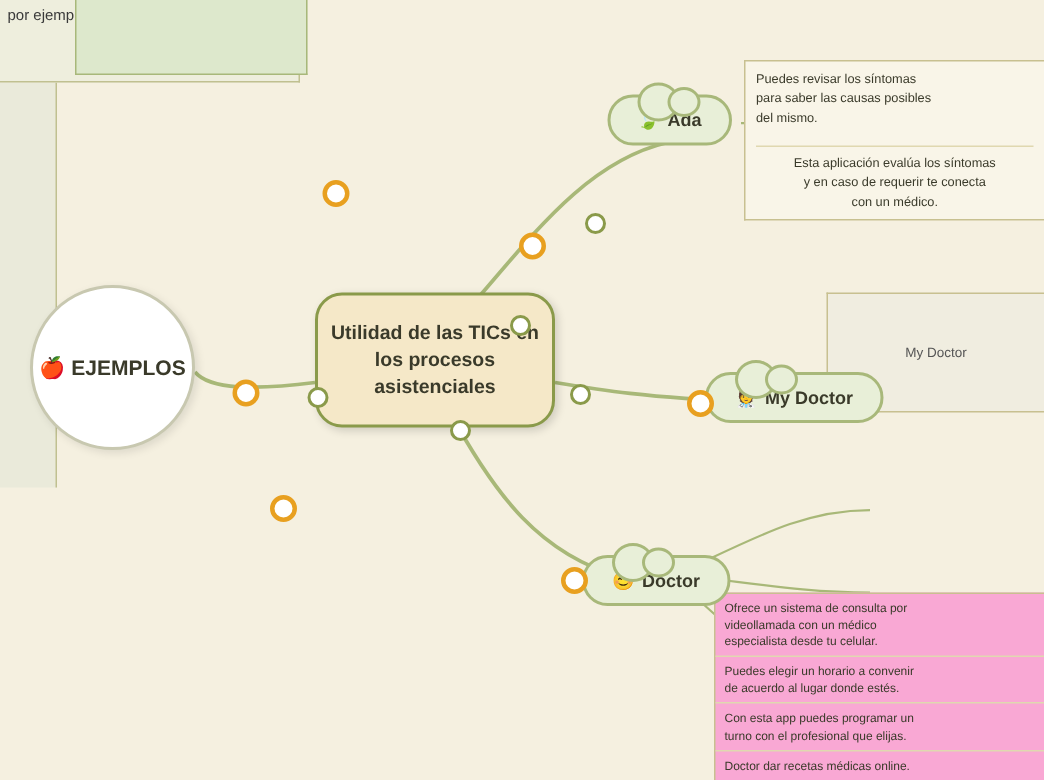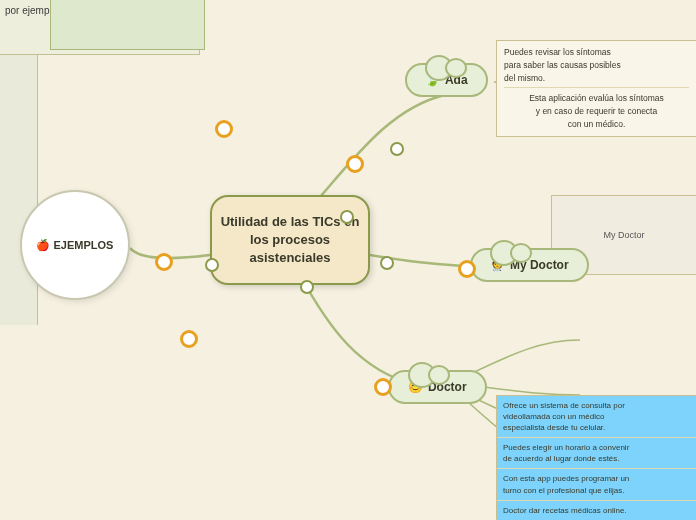--- a/index.html
+++ b/index.html
@@ -114,21 +114,21 @@
       border-radius: 50%;
       background: white;
       border: 2.5px solid #c8c8b0;
       display: flex;
       align-items: center;
       justify-content: center;
       z-index: 10;
       box-shadow: 2px 2px 6px rgba(0,0,0,0.1);
     }
     .examples-circle span {
-      font-size: 11px;
+      font-size: 14px;
       font-weight: bold;
       color: #3a3a2a;
       text-align: center;
     }
 
     
     .ejemplo-text {
       position: absolute;
       left: 5px;
       top: 5px;
@@ -171,21 +171,21 @@
       border-right: none;
       z-index: 5;
       padding: 5px 7px;
     }
     .ada-info p {
       font-size: 8.5px;
       color: #3a3a2a;
       line-height: 1.5;
       margin-bottom: 4px;
       border-bottom: 1px solid #e0d8b0;
-      padding-bottom: 3px;
+      padding-bottom: 13px;
     }
     .ada-info p:last-child {
       margin-bottom: 0;
       border-bottom: none;
       padding-bottom: 0;
       text-align: center;
     }
 
     
     .mydoctor-panel {
@@ -207,22 +207,22 @@
       font-size: 9px;
       color: #555;
       text-align: center;
     }
 
     
     .medicus-info {
       position: absolute;
       bottom: 0;
       right: 0;
-      width: 200px;
-      background: #7dd3fc;
+      width: 220px;
+      background: #f9a8d4;
       border: 1.5px solid #c8c090;
       border-right: none;
       border-bottom: none;
       z-index: 5;
       padding: 0;
     }
     .medicus-info .row {
       font-size: 8px;
       color: #3a3a2a;
       line-height: 1.4;

